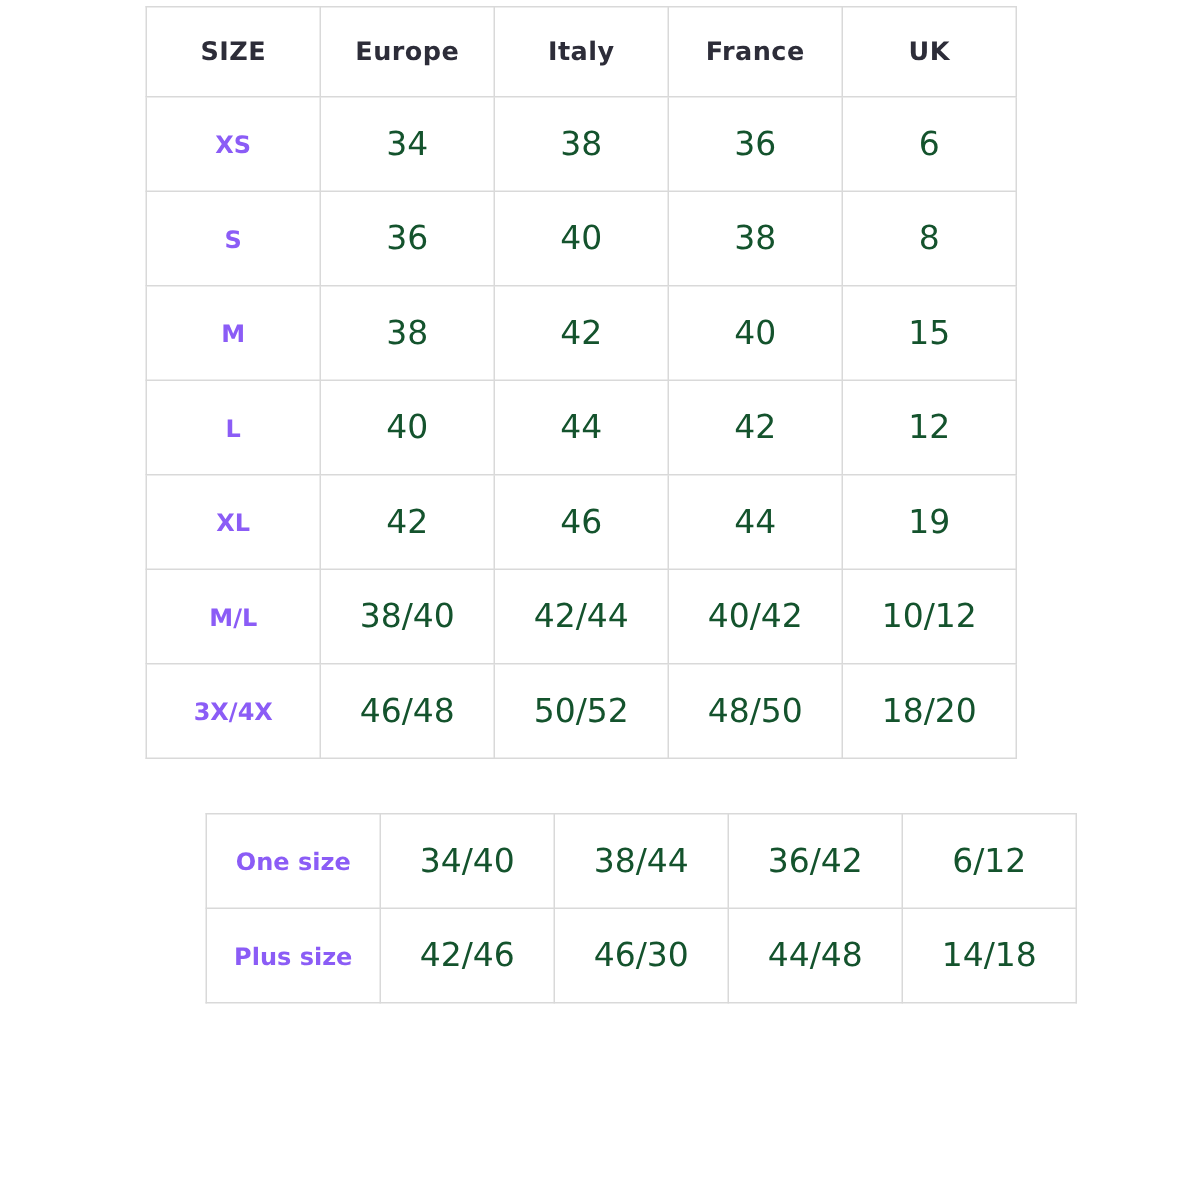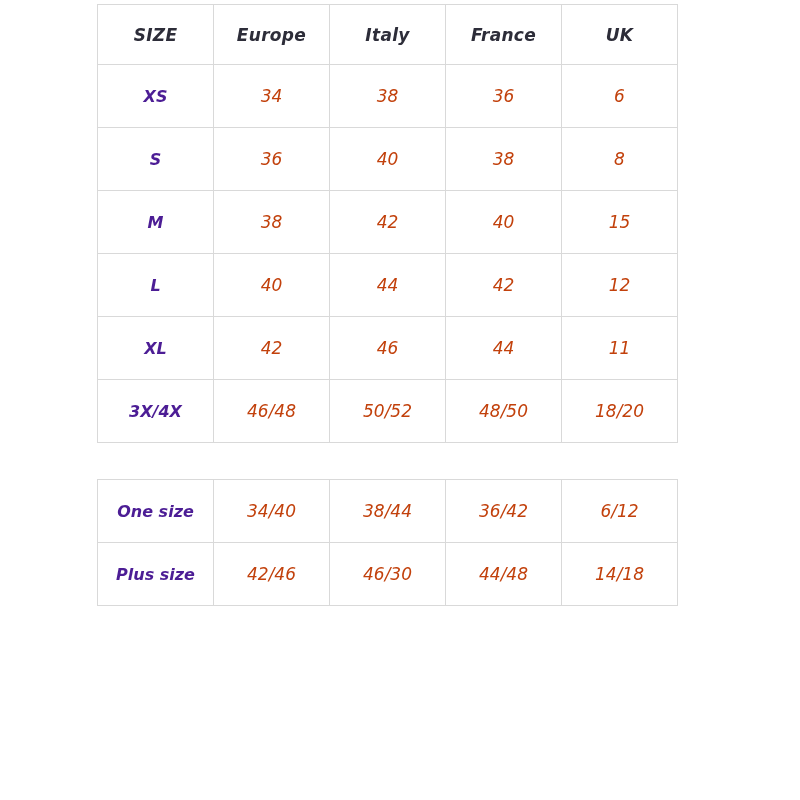--- a/index.html
+++ b/index.html
@@ -8,21 +8,20 @@
     width: 800px;
     height: 800px;
     background: #ffffff;
     font-family: "DejaVu Sans", sans-serif;
   }
   .chart-wrap {
     position: absolute;
     left: 97px;
     top: 4px;
     width: 581px;
-    font-style: italic;
   }
   table {
     border-collapse: collapse;
     width: 100%;
     table-layout: fixed;
     background: #ffffff;
   }
   td {
     border: 1px solid #d9d9d9;
     text-align: center;
@@ -31,30 +30,31 @@
   }
   .header-row td {
     height: 59px;
     font-size: 17px;
     font-weight: bold;
     color: #2d2d39;
     letter-spacing: 0.3px;
   }
   .data-row td {
     height: 62px;
-    font-size: 17px;
-    color: #c2410c;
+    font-size: 22px;
+    color: #14532d;
   }
   .data-row td.size-label {
     font-size: 16px;
     font-weight: bold;
-    color: #4c1d95;
+    color: #8b5cf6;
   }
   .second-table {
     margin-top: 36px;
+    margin-left: 40px;
   }
 </style>
 </head>
 <body>
 
 <div class="chart-wrap">
 
   <table>
     <tbody>
         <tr class="header-row">
@@ -90,21 +90,28 @@
       <td>40</td>
       <td>44</td>
       <td>42</td>
       <td>12</td>
     </tr>
     <tr class="data-row">
       <td class="size-label">XL</td>
       <td>42</td>
       <td>46</td>
       <td>44</td>
-      <td>11</td>
+      <td>19</td>
+    </tr>
+    <tr class="data-row">
+      <td class="size-label">M/L</td>
+      <td>38/40</td>
+      <td>42/44</td>
+      <td>40/42</td>
+      <td>10/12</td>
     </tr>
     <tr class="data-row">
       <td class="size-label">3X/4X</td>
       <td>46/48</td>
       <td>50/52</td>
       <td>48/50</td>
       <td>18/20</td>
     </tr>
   </tbody>
     </table>

